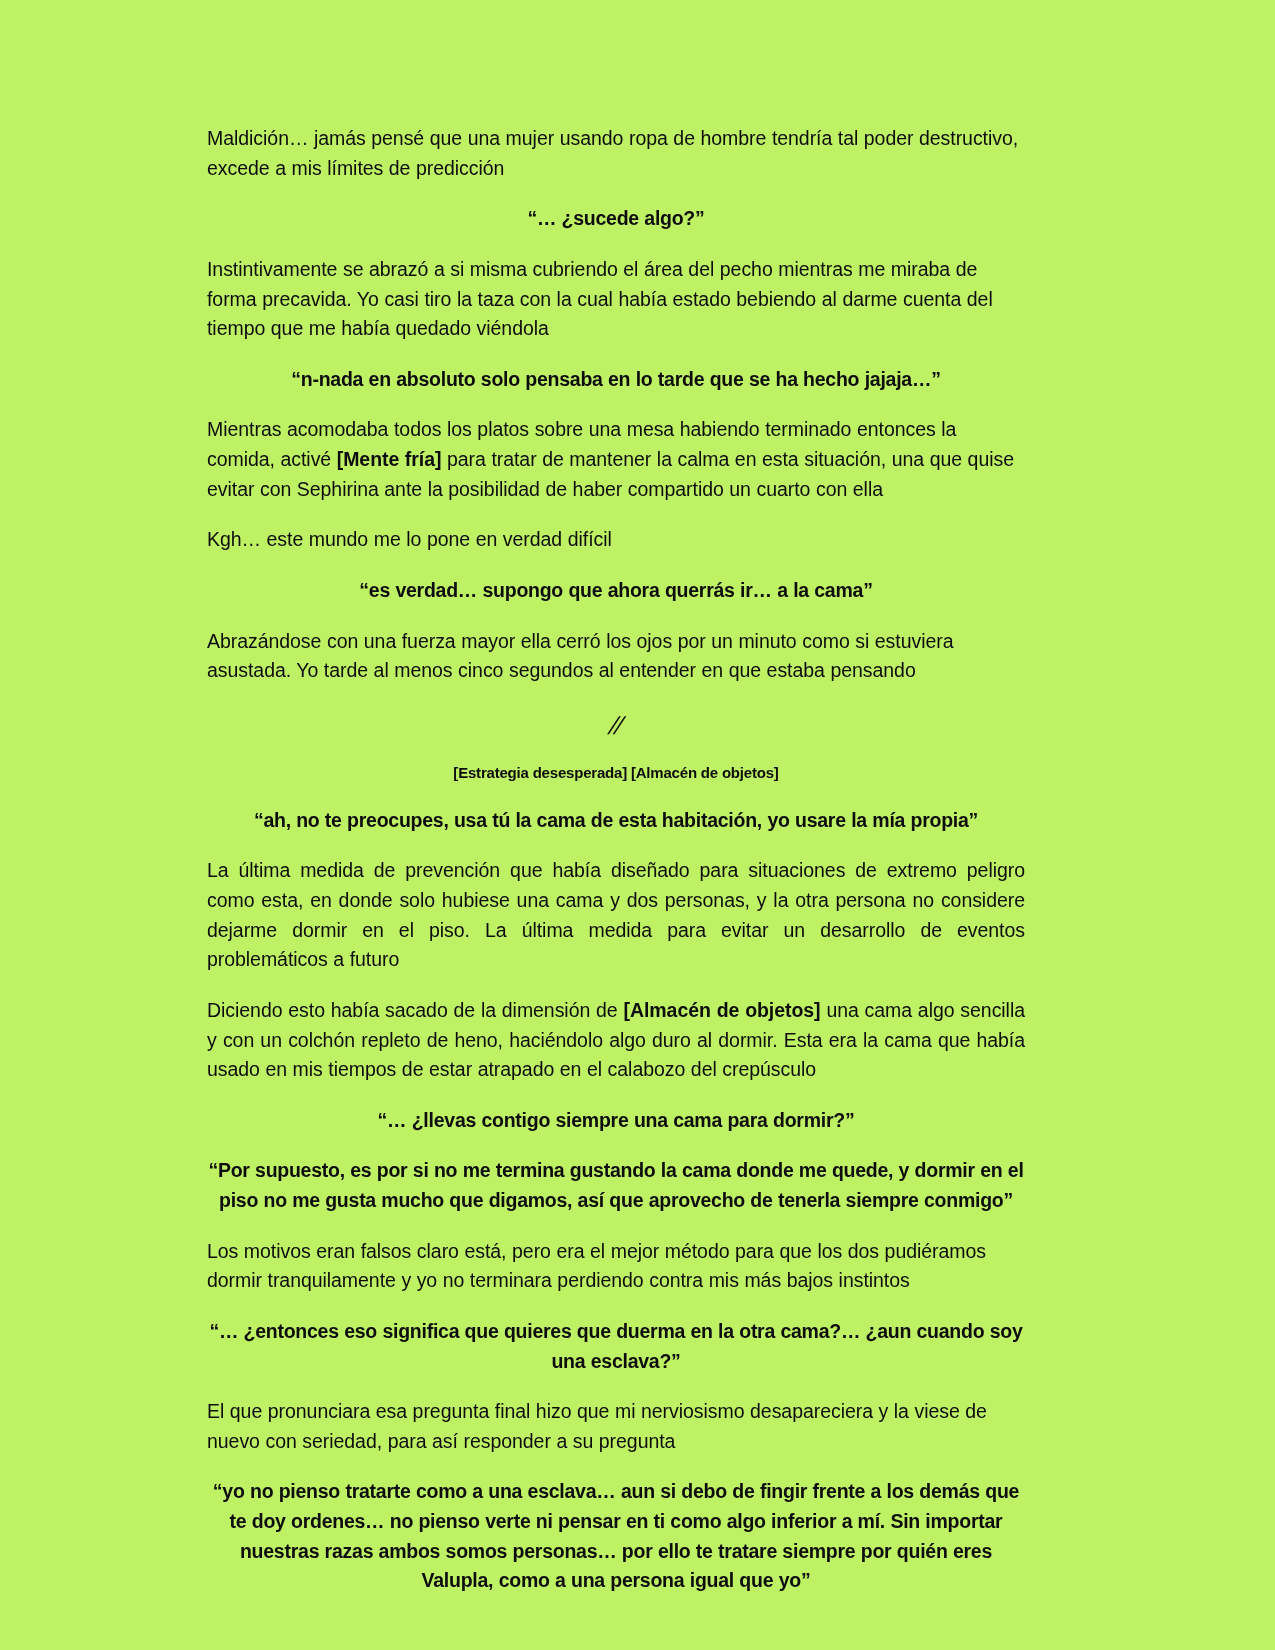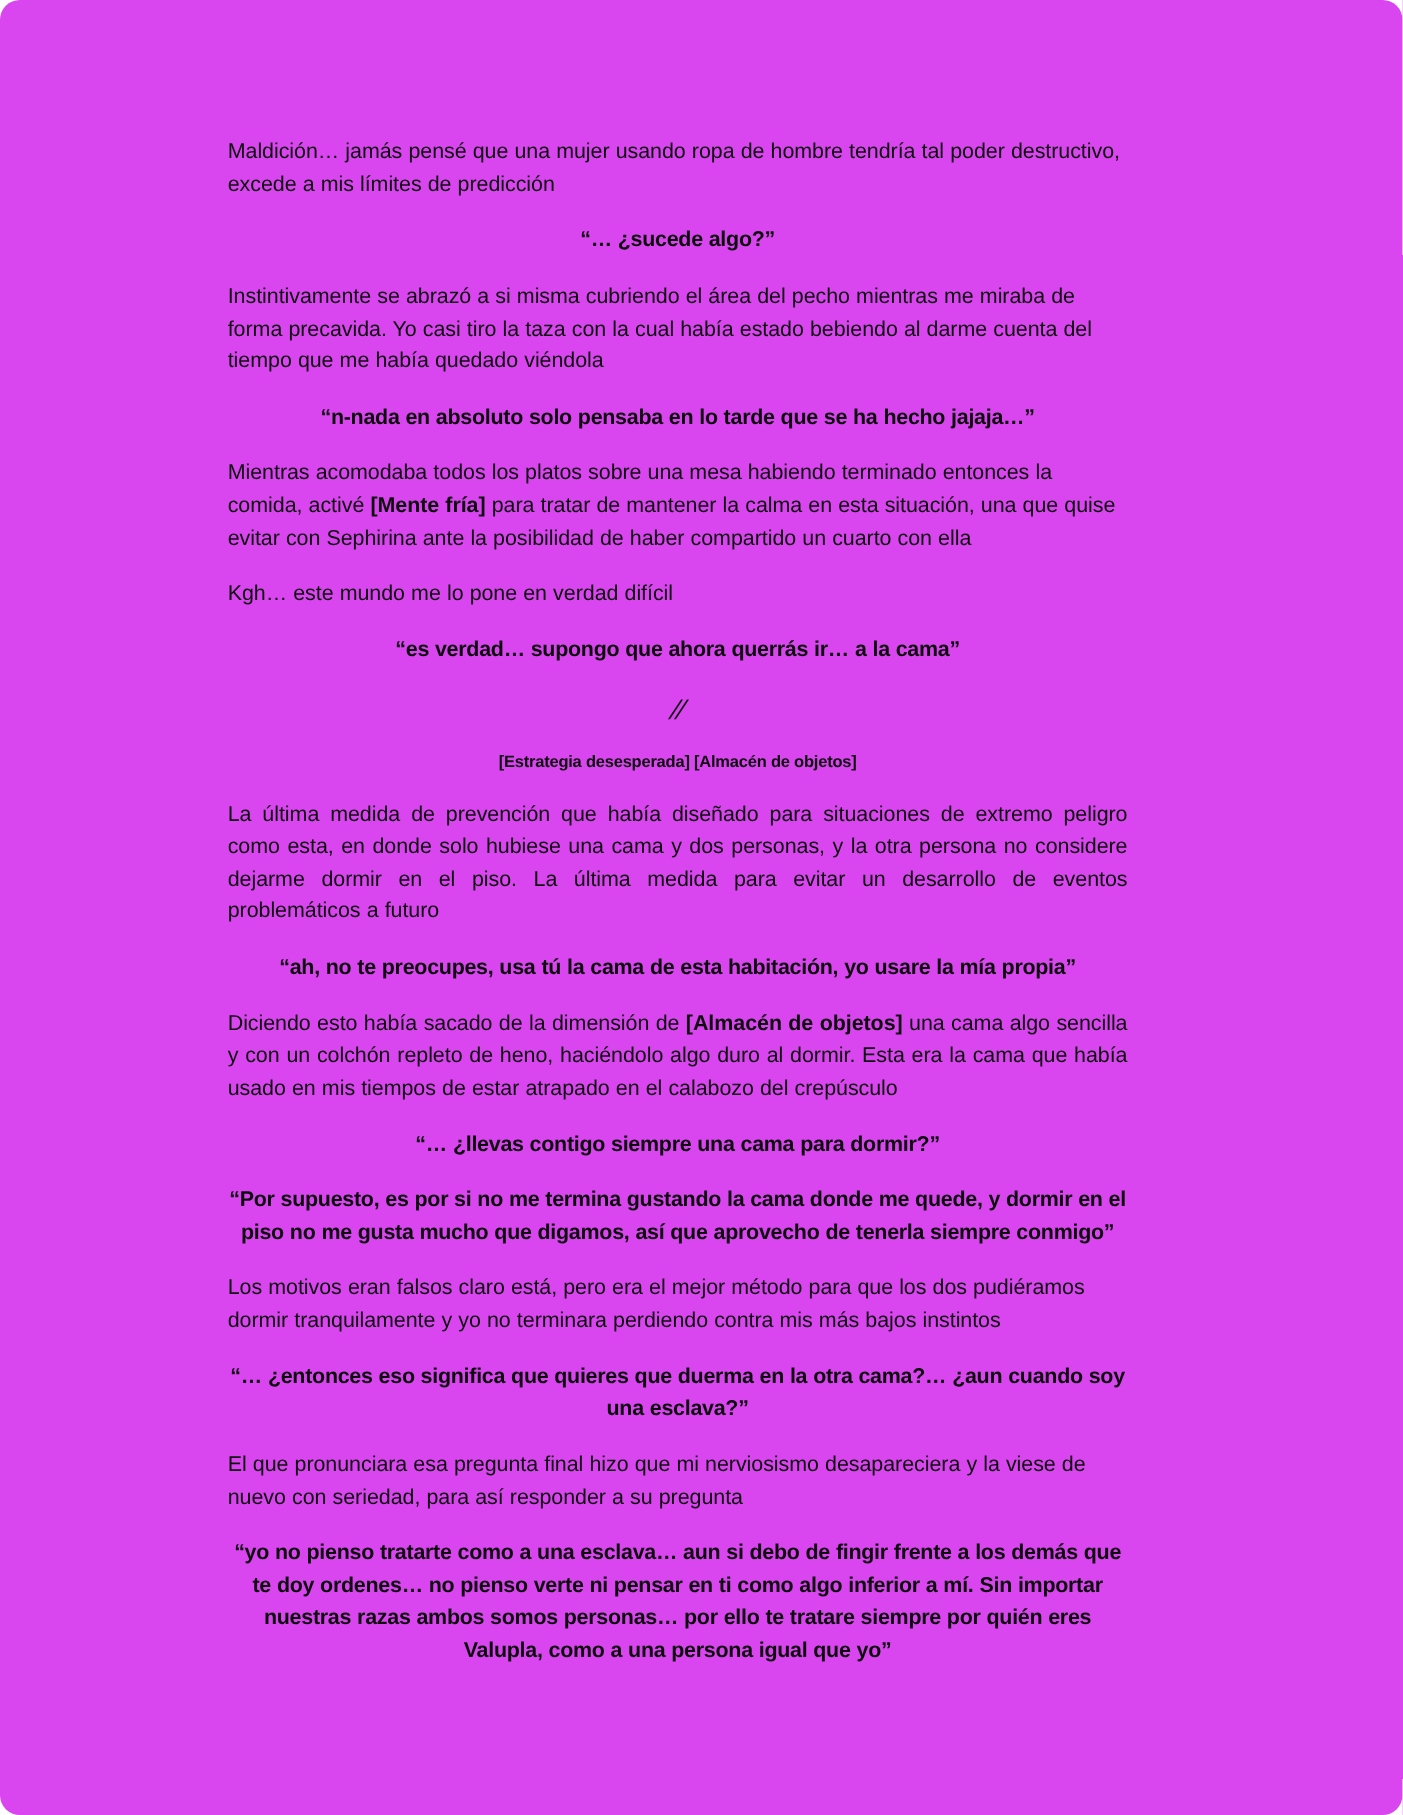--- a/index.html
+++ b/index.html
@@ -12,24 +12,23 @@
   body {
     font-family: "Liberation Sans", "DejaVu Sans", sans-serif;
     color: #0d0d0d;
   }
 
   .page {
     position: relative;
     width: 1275px;
     height: 1650px;
     margin: 0 auto;
-    background: #d946ef;
+    background: #bef264;
     box-sizing: border-box;
     overflow: hidden;
-    border-radius: 18px;
   }
 
   .page-body {
     position: absolute;
     left: 207px;
     top: 124px;
     width: 818px;
   }
 
   .para {
@@ -95,24 +94,25 @@
 
 <div class="page">
   <div class="page-body">
       <p class="para narration">Maldición… jamás pensé que una mujer usando ropa de hombre tendría tal poder destructivo, excede a mis límites de predicción</p>
       <p class="para dialogue">“… ¿sucede algo?”</p>
       <p class="para narration">Instintivamente se abrazó a si misma cubriendo el área del pecho mientras me miraba de forma precavida. Yo casi tiro la taza con la cual había estado bebiendo al darme cuenta del tiempo que me había quedado viéndola</p>
       <p class="para dialogue">“n-nada en absoluto solo pensaba en lo tarde que se ha hecho jajaja…”</p>
       <p class="para narration"><span>Mientras acomodaba todos los platos sobre una mesa habiendo terminado entonces la comida, activé </span><span class="strong">[Mente fría]</span><span> para tratar de mantener la calma en esta situación, una que quise evitar con Sephirina ante la posibilidad de haber compartido un cuarto con ella</span></p>
       <p class="para narration">Kgh…  este mundo me lo pone en verdad difícil</p>
       <p class="para dialogue">“es verdad… supongo que ahora querrás ir… a la cama”</p>
+      <p class="para narration">Abrazándose con una fuerza mayor ella cerró los ojos por un minuto como si estuviera asustada. Yo tarde al menos cinco segundos al entender en que estaba pensando</p>
       <div class="scene-break"><span class="mark">//</span></div>
       <div class="section-title">[Estrategia desesperada] [Almacén de objetos]</div>
+      <p class="para dialogue">“ah, no te preocupes, usa tú la cama de esta habitación, yo usare la mía propia”</p>
       <p class="para narration justified">La última medida de prevención que había diseñado para situaciones de extremo peligro como esta, en donde solo hubiese una cama y dos personas, y la otra persona no considere dejarme dormir en el piso. La última medida para evitar un desarrollo de eventos problemáticos a futuro</p>
-      <p class="para dialogue">“ah, no te preocupes, usa tú la cama de esta habitación, yo usare la mía propia”</p>
       <p class="para narration justified"><span>Diciendo esto había sacado de la dimensión de </span><span class="strong">[Almacén de objetos]</span><span> una cama algo sencilla y con un colchón repleto de heno, haciéndolo algo duro al dormir. Esta era la cama que había usado en mis tiempos de estar atrapado en el calabozo del crepúsculo</span></p>
       <p class="para dialogue">“… ¿llevas contigo siempre una cama para dormir?”</p>
       <p class="para dialogue">“Por supuesto, es por si no me termina gustando la cama donde me quede, y dormir en el piso no me gusta mucho que digamos, así que aprovecho de tenerla siempre conmigo”</p>
       <p class="para narration">Los motivos eran falsos claro está, pero era el mejor método para que los dos pudiéramos dormir tranquilamente y yo no terminara perdiendo contra mis más bajos instintos</p>
       <p class="para dialogue">“… ¿entonces eso significa que quieres que duerma en la otra cama?… ¿aun cuando soy una esclava?”</p>
       <p class="para narration">El que pronunciara esa pregunta final hizo que mi nerviosismo desapareciera y la viese de nuevo con seriedad, para así responder a su pregunta</p>
       <p class="para dialogue justified">“yo no pienso tratarte como a una esclava… aun si debo de fingir frente a los demás que te doy ordenes… no pienso verte ni pensar en ti como algo inferior a mí. Sin importar nuestras razas ambos somos personas… por ello te tratare siempre por quién eres Valupla, como a una persona igual que yo”</p>
     </div>
 </div>
 

